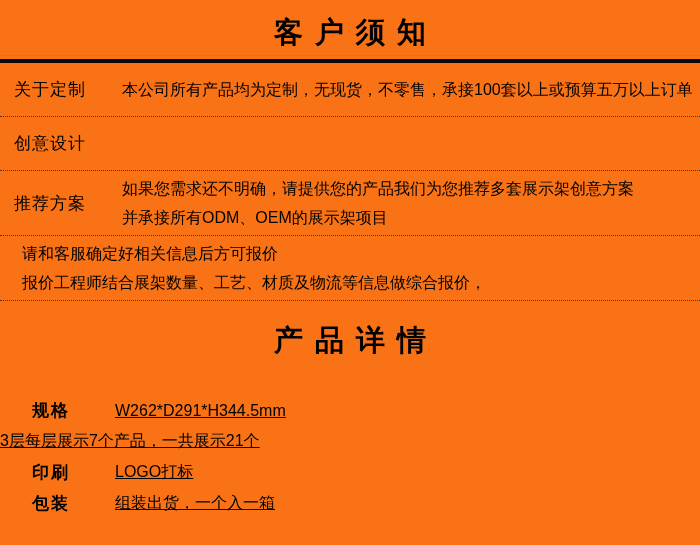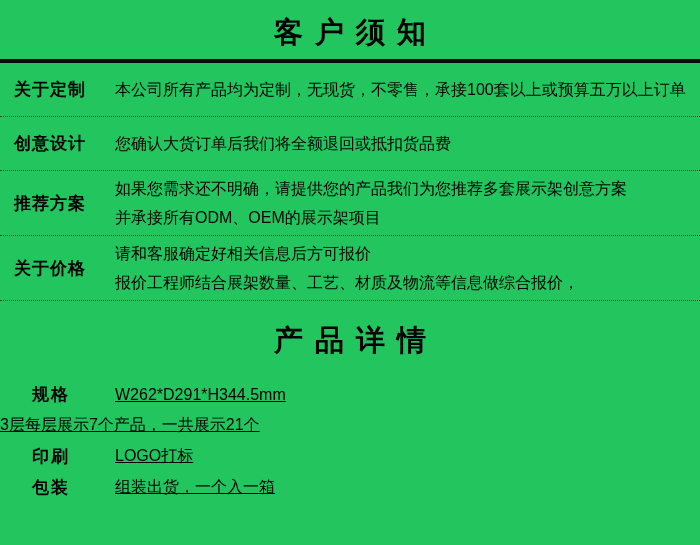--- a/index.html
+++ b/index.html
@@ -4,21 +4,21 @@
 <style>
   html, body {
     margin: 0;
     padding: 0;
     background: #ffffff;
   }
   .page {
     position: relative;
     width: 700px;
     height: 545px;
-    background: #22c55e;
+    background: #f97316;
     color: #000000;
     font-family: "Liberation Sans", sans-serif;
     overflow: hidden;
   }
   .section-title {
     text-align: center;
     font-family: "DejaVu Serif", serif;
     font-weight: bold;
     font-size: 29px;
     letter-spacing: 12px;
@@ -46,40 +46,41 @@
     align-items: center;
     min-height: 54px;
     border-bottom: 1px dotted #3a3a3a;
     box-sizing: border-box;
     padding: 3px 0;
   }
   .notice-label {
     width: 100px;
     padding-left: 14px;
     box-sizing: border-box;
-    font-weight: bold;
+    font-weight: normal;
     font-size: 17px;
     letter-spacing: 1px;
     flex: 0 0 auto;
   }
   .notice-content {
     flex: 1 1 auto;
     padding-left: 15px;
   }
   .content-line {
     font-size: 16px;
     line-height: 29px;
     white-space: nowrap;
+    margin-left: 7px;
   }
   .details-title {
     margin-top: 22px;
     height: 40px;
   }
   .details-list {
-    margin-top: 16px;
+    margin-top: 32px;
   }
   .detail-row {
     display: flex;
     align-items: center;
     height: 31px;
   }
   .detail-label {
     width: 115px;
     padding-left: 32px;
     box-sizing: border-box;
@@ -108,34 +109,32 @@
     <div class="notice-row">
       <div class="notice-label">关于定制</div>
       <div class="notice-content">
         <div class="content-line">本公司所有产品均为定制，无现货，不零售，承接100套以上或预算五万以上订单</div>
       </div>
     </div>
 
     <div class="notice-row">
       <div class="notice-label">创意设计</div>
       <div class="notice-content">
-        <div class="content-line">您确认大货订单后我们将全额退回或抵扣货品费</div>
       </div>
     </div>
 
     <div class="notice-row">
       <div class="notice-label">推荐方案</div>
       <div class="notice-content">
         <div class="content-line">如果您需求还不明确，请提供您的产品我们为您推荐多套展示架创意方案</div>
         <div class="content-line">并承接所有ODM、OEM的展示架项目</div>
       </div>
     </div>
 
     <div class="notice-row">
-      <div class="notice-label">关于价格</div>
       <div class="notice-content">
         <div class="content-line">请和客服确定好相关信息后方可报价</div>
         <div class="content-line">报价工程师结合展架数量、工艺、材质及物流等信息做综合报价，</div>
       </div>
     </div>
 
   </div>
 
   <div class="section-title details-title">产品详情</div>
 

